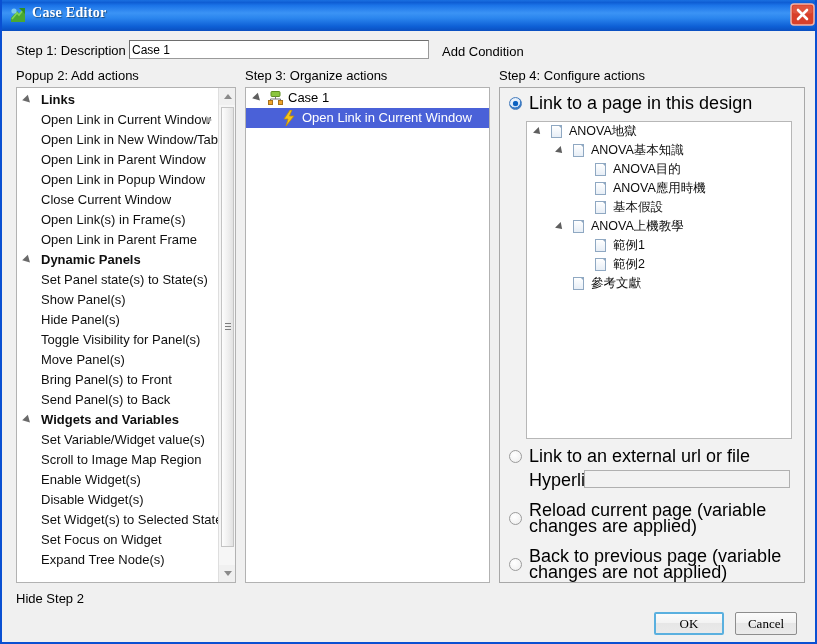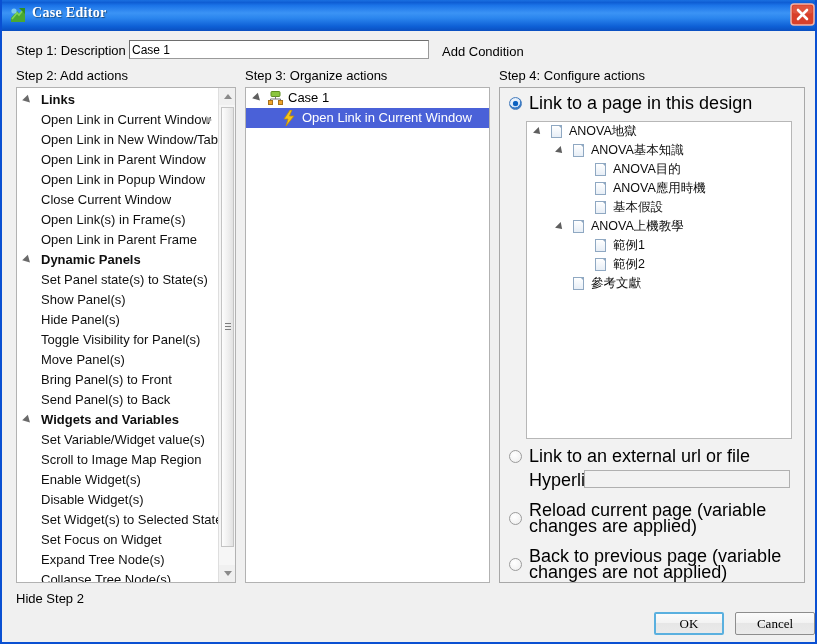--- a/index.html
+++ b/index.html
@@ -335,21 +335,21 @@
     text-align: center;
   }
   #ok-button {
     left: 652px; top: 612px;
     width: 70px;
     border: 2px solid #5ab0df;
     line-height: 19px;
   }
   #cancel-button {
     left: 733px; top: 612px;
-    width: 80px;
+    width: 62px;
   }
 </style>
 </head>
 <body>
 
 <div id="app">
 
   <div class="titlebar">
     <svg class="titlebar-icon" viewBox="0 0 18 18">
       <path d="M2 12 L8 5 L11 8 L16 2 L16 16 L2 16 Z" fill="#4aa832"></path>
@@ -362,21 +362,21 @@
       <rect x="1" y="1" width="23" height="21" rx="3" fill="#d8402a" stroke="#f2b3a6" stroke-width="1.5"></rect>
       <rect x="2.5" y="2.5" width="20" height="8" rx="2" fill="#e4614b" opacity=".65"></rect>
       <path d="M8 7 L17 16 M17 7 L8 16" stroke="#ffffff" stroke-width="2.6" stroke-linecap="round"></path>
     </svg>
   </div>
 
   <div class="lbl" style="left:14px; top:43px;">Step 1: Description</div>
   <input class="desc-input" value="Case 1" style="">
   <div class="link" style="left:440px; top:44px;">Add Condition</div>
 
-  <div class="lbl" style="left:14px; top:68px;">Step 2: Add actions</div>
+  <div class="lbl" style="left:14px; top:68px;">Popup 2: Add actions</div>
   <div class="lbl" style="left:243px; top:68px;">Step 3: Organize actions</div>
   <div class="lbl" style="left:497px; top:68px;">Step 4: Configure actions</div>
 
   <div class="panel" id="actions-panel">
     <div class="action-list" id="action-list">
         <div class="act-row group"><span class="tri"></span><span>Links</span></div>
         <div class="act-row"><span>Open Link in Current Window</span><span class="submenu-arrow"></span></div>
         <div class="act-row"><span>Open Link in New Window/Tab</span></div>
         <div class="act-row"><span>Open Link in Parent Window</span></div>
         <div class="act-row"><span>Open Link in Popup Window</span></div>
@@ -392,21 +392,20 @@
         <div class="act-row"><span>Bring Panel(s) to Front</span></div>
         <div class="act-row"><span>Send Panel(s) to Back</span></div>
         <div class="act-row group"><span class="tri"></span><span>Widgets and Variables</span></div>
         <div class="act-row"><span>Set Variable/Widget value(s)</span></div>
         <div class="act-row"><span>Scroll to Image Map Region</span></div>
         <div class="act-row"><span>Enable Widget(s)</span></div>
         <div class="act-row"><span>Disable Widget(s)</span></div>
         <div class="act-row"><span>Set Widget(s) to Selected State</span></div>
         <div class="act-row"><span>Set Focus on Widget</span></div>
         <div class="act-row"><span>Expand Tree Node(s)</span></div>
-        <div class="act-row"><span>Collapse Tree Node(s)</span></div>
       </div>
     <div class="vscroll">
       <div class="arrow up">
           <i></i>
         </div>
       <div class="thumb" style="top:19px; height:440px;">
         <span class="grip">
             <b></b>
             <b></b>
             <b></b>

